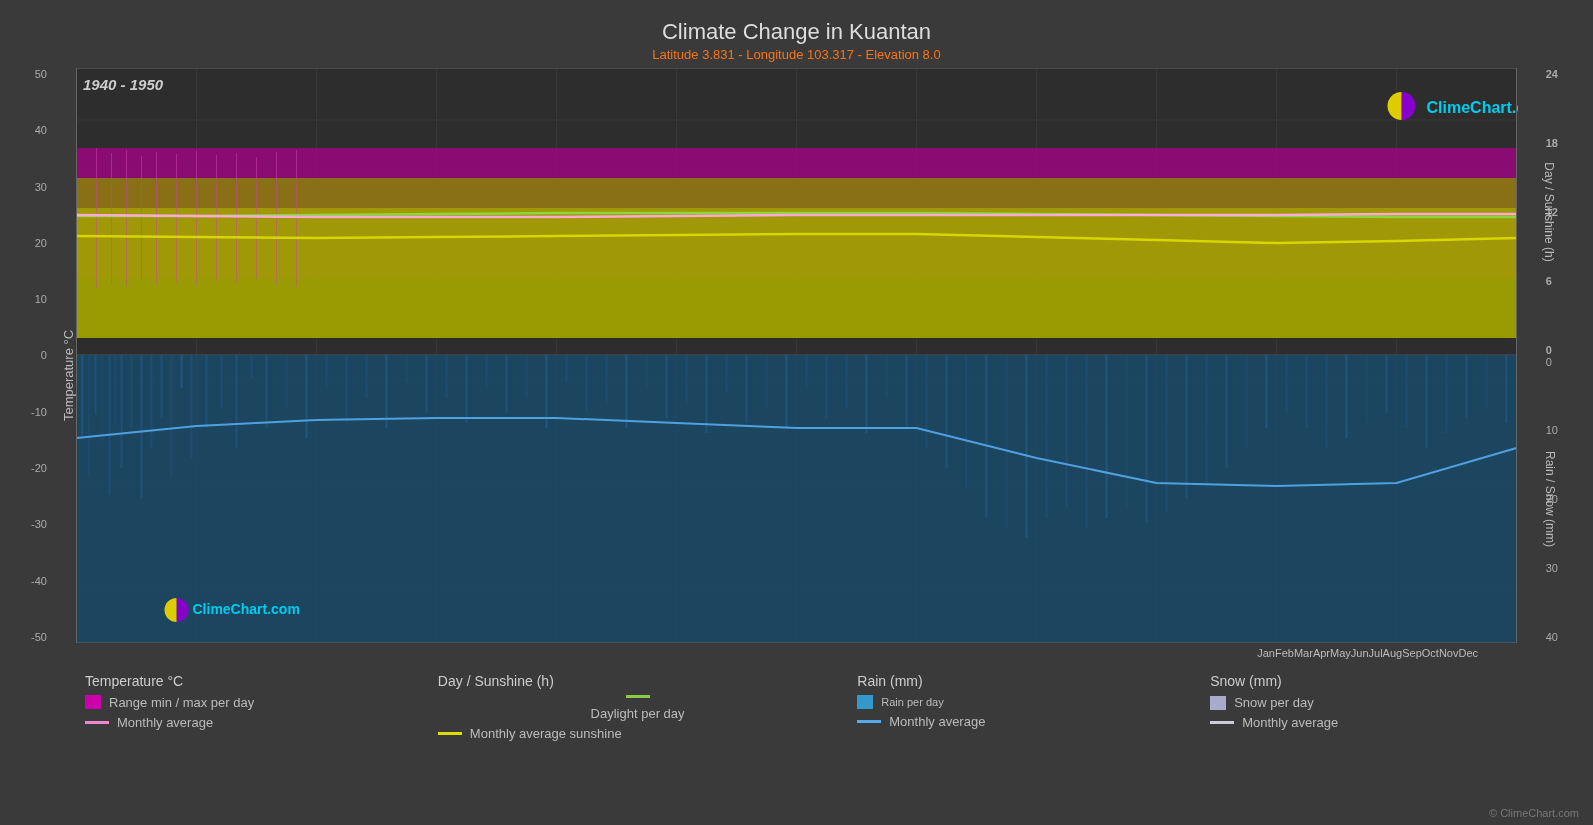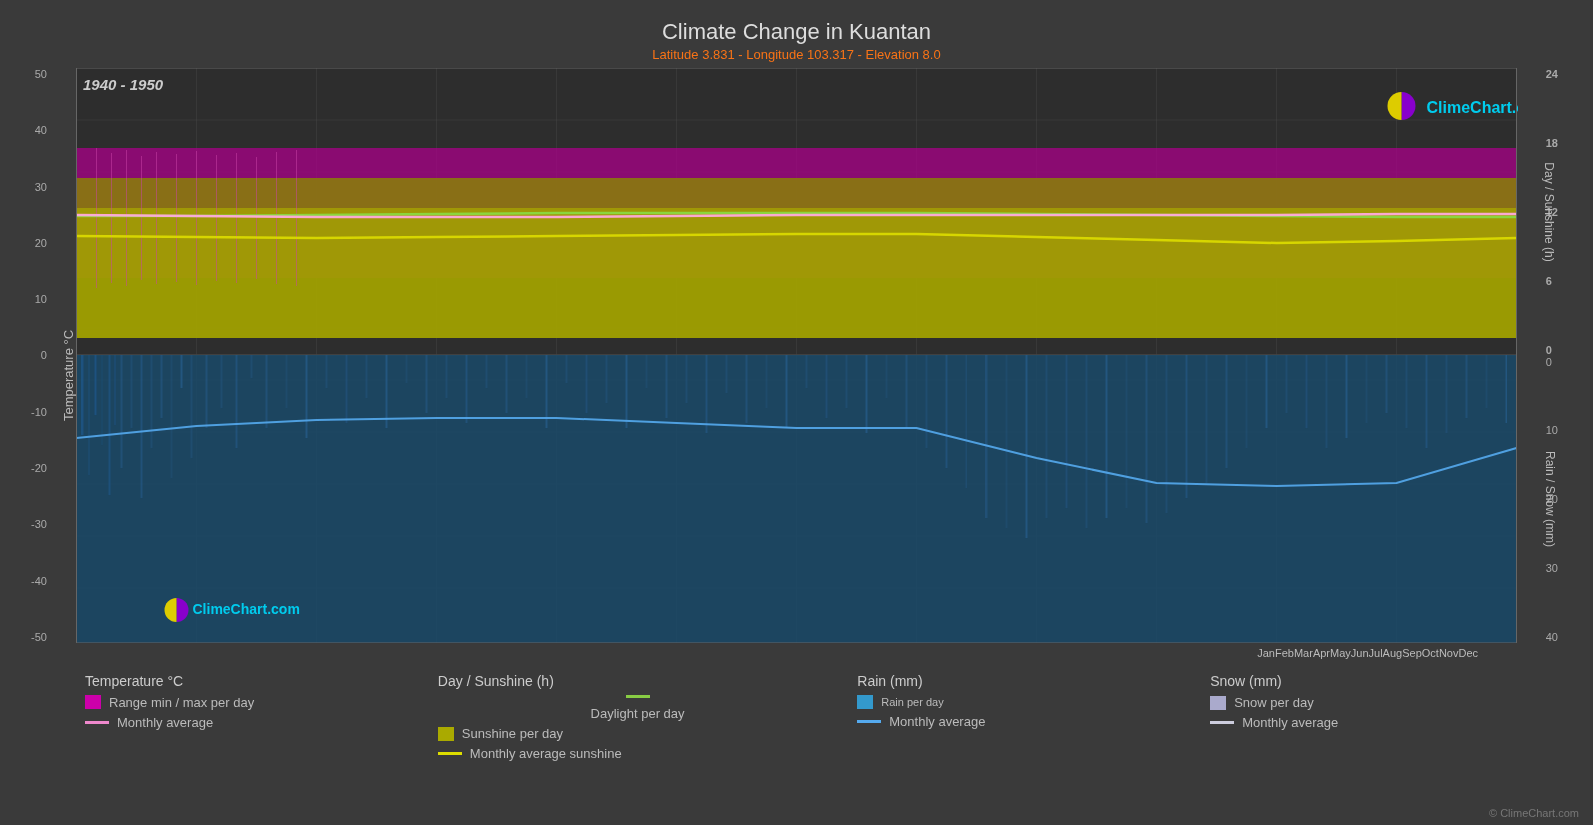--- a/index.html
+++ b/index.html
@@ -286,24 +286,20 @@
         <span style="font-size:13px; color:#bbb;">Monthly average</span>
       </div>
     </div>
 
     <div style="flex:1.2; padding:0 10px;">
       <div style="font-size:14px; color:#ccc; margin-bottom:6px;">Day / Sunshine (h)</div>
       <div style="display:flex; align-items:center; gap:8px; margin-bottom:5px;flex-direction:column;">
         <div style="width:24px; height:3px; background:#88cc44;"></div>
         <span style="font-size:13px; color:#bbb;">Daylight per day</span>
       </div>
-      <div style="display:flex; align-items:center; gap:8px; margin-bottom:5px;">
-        <div style="width:16px; height:14px; background:#aaaa00;"></div>
-        <span style="font-size:13px; color:#bbb;">Sunshine per day</span>
-      </div>
       <div style="display:flex; align-items:center; gap:8px;">
         <div style="width:24px; height:3px; background:#dddd00;"></div>
         <span style="font-size:13px; color:#bbb;">Monthly average sunshine</span>
       </div>
     </div>
 
     <div style="flex:1; padding:0 10px;">
       <div style="font-size:14px; color:#ccc; margin-bottom:6px;">Rain (mm)</div>
       <div style="display:flex; align-items:center; gap:8px; margin-bottom:5px;">
         <div style="width:16px; height:14px; background:#3399cc;"></div>

